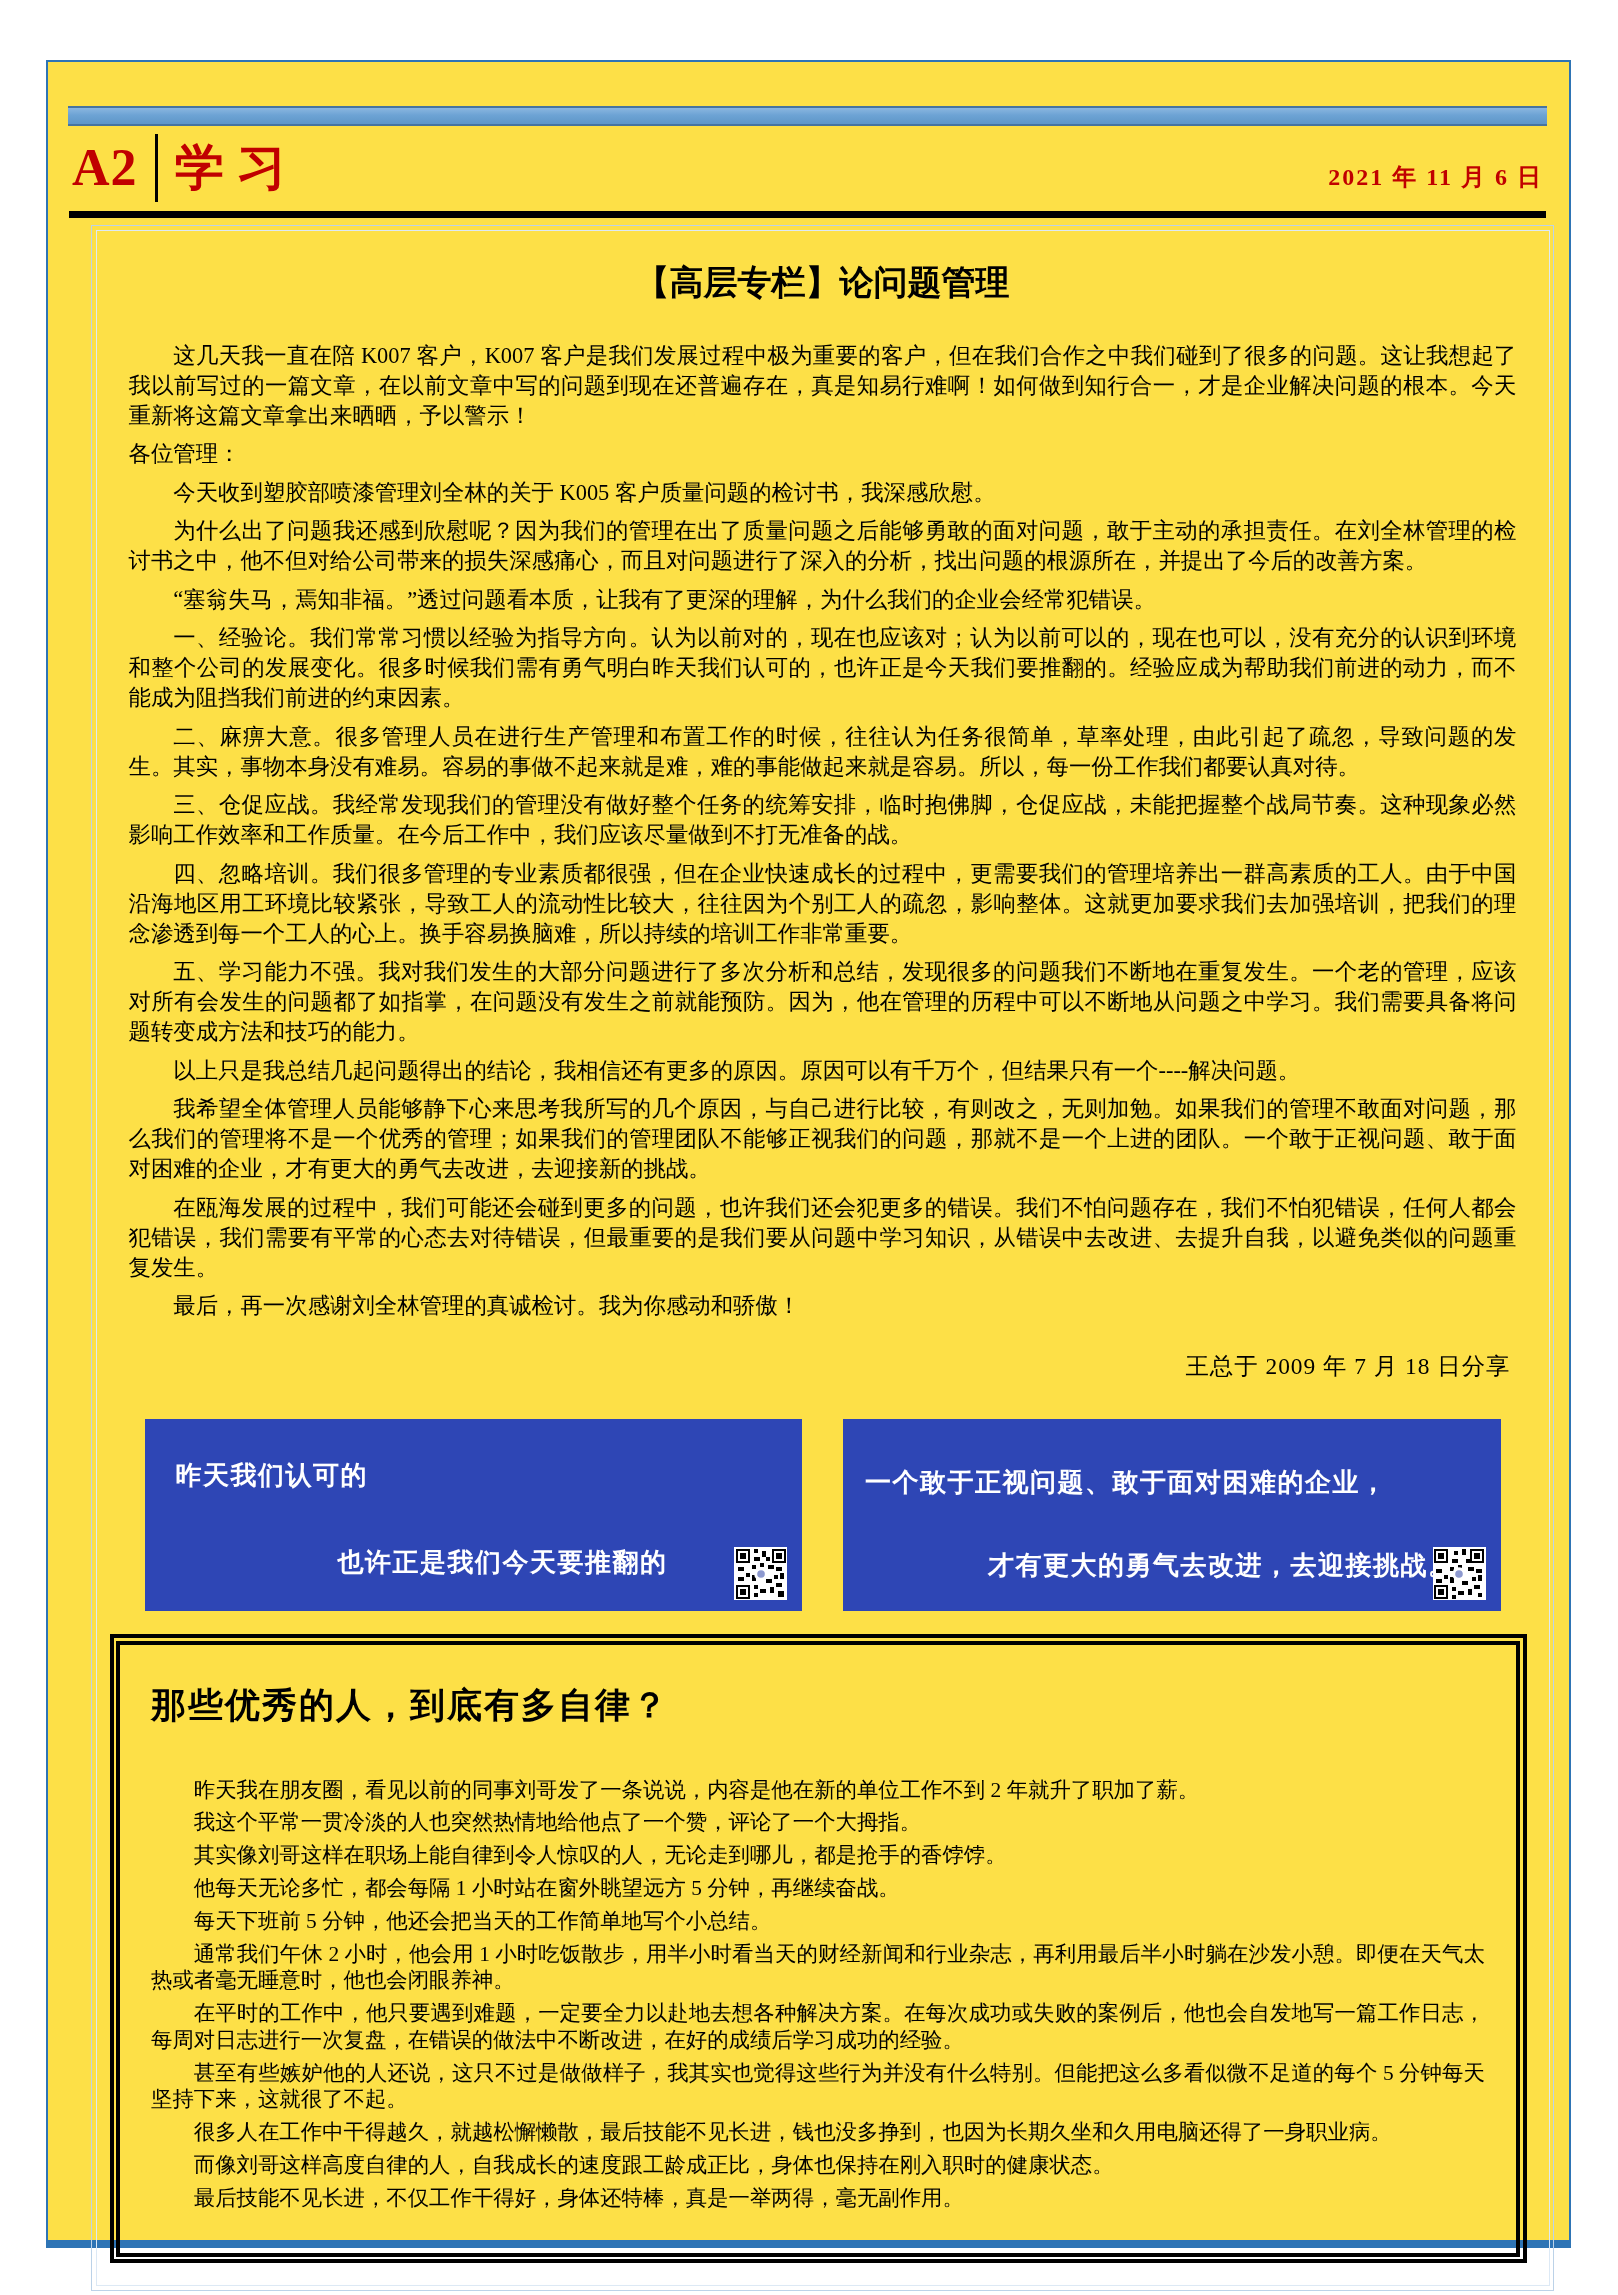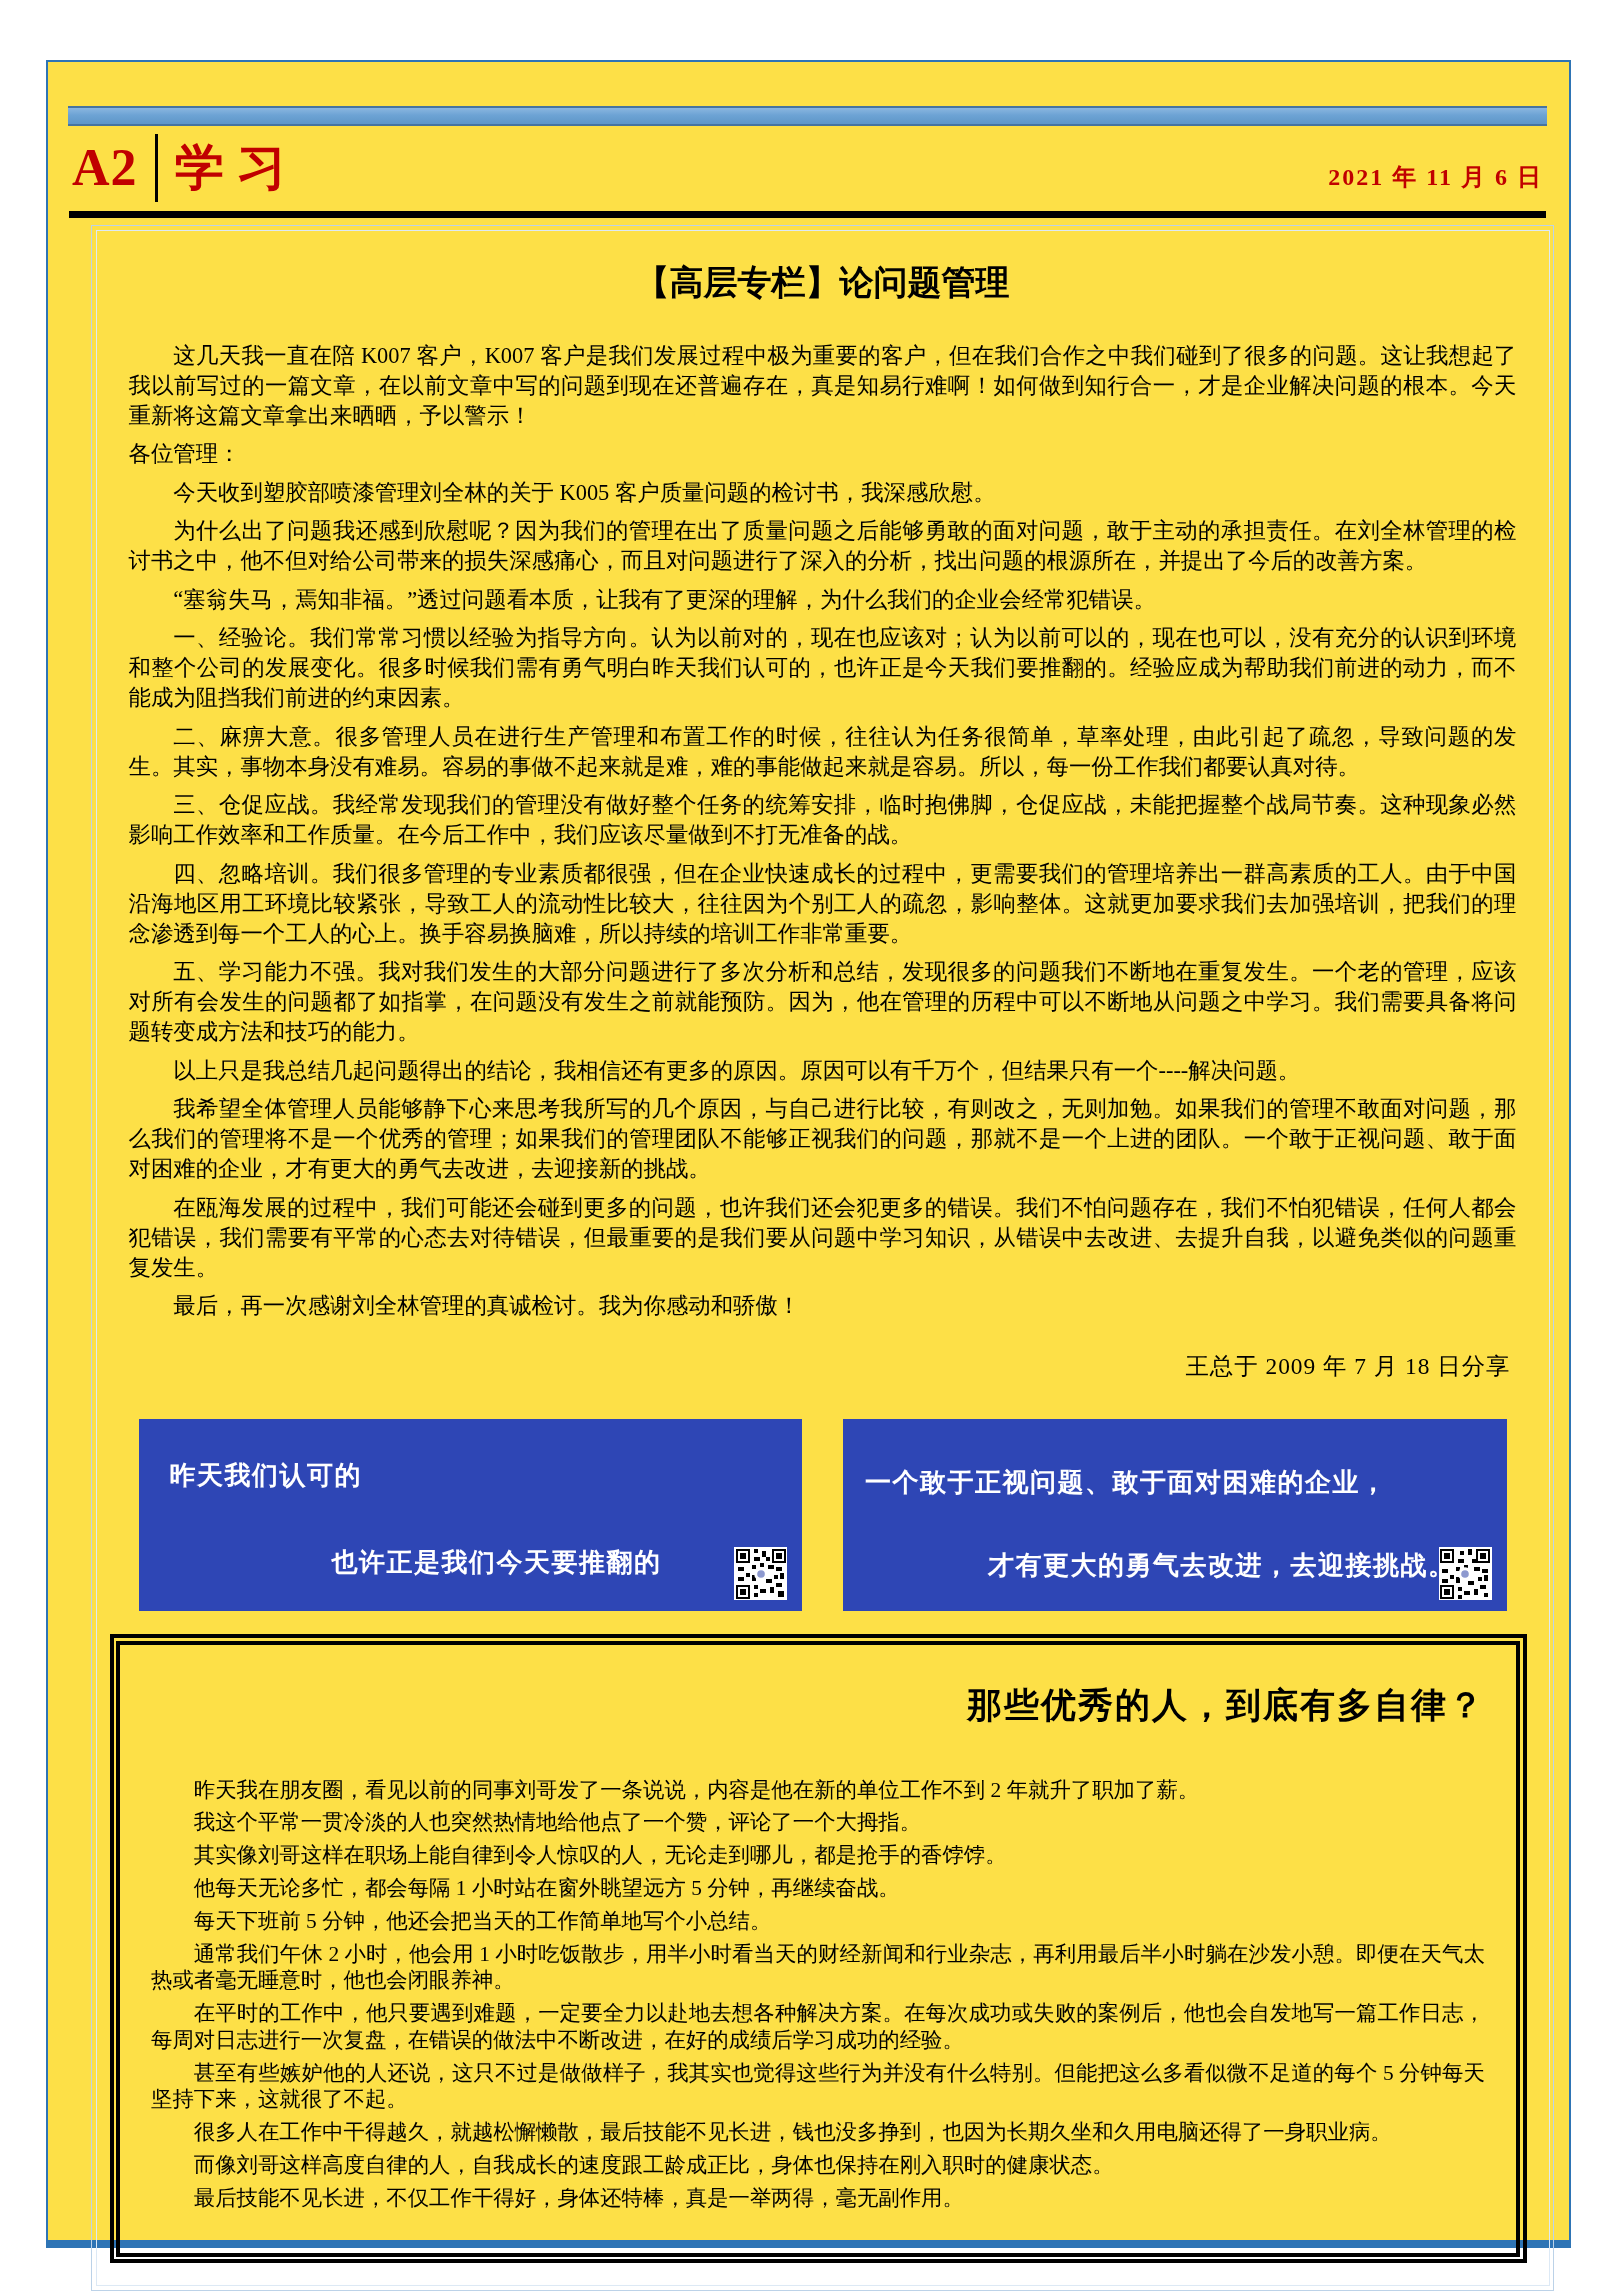--- a/index.html
+++ b/index.html
@@ -46,39 +46,39 @@
   .article1 p{
     font-size:22.4px;line-height:30px;margin:8.5px 0;
     text-align:justify;text-indent:2em;
   }
   .article1 p.no-indent{text-indent:0;}
   .signature{
     text-align:right;font-weight:normal;font-size:23.4px;
     margin:29px 6px 37px 0;letter-spacing:1px;
   }
   
-  .banner-row{display:flex;gap:41px;margin:10px 10px 23px;}
+  .banner-row{display:flex;gap:41px;margin:10px 16px 23px;}
   .banner{
     flex:1;height:192px;background:var(--banner-blue,#2e46b5);
     position:relative;color:#fff;overflow:hidden;
     font-family:"Liberation Sans","DejaVu Sans",sans-serif;
     font-weight:bold;font-size:26px;letter-spacing:1.5px;
   }
   .banner .line1-a{position:absolute;left:31px;top:39px;}
   .banner .line2-a{position:absolute;left:193px;top:126px;}
   .banner .line1-b{position:absolute;left:22px;top:46px;}
   .banner .line2-b{position:absolute;left:145px;top:129px;}
   .qr{position:absolute;right:15px;bottom:11px;width:50px;height:50px;background:#fff;padding:1.5px;}
   .qr svg{display:block;width:100%;height:100%;}
   
   .box2-outer{border:4px solid #000;padding:2.5px;margin:12px -10px 10px -19px;}
   .box2-inner{border:4px solid #000;padding:21px 31px 35px;}
   .article2-title{
     font-family:"Liberation Sans","DejaVu Sans",sans-serif;
-    font-size:35px;font-weight:bold;text-align:right;margin:16px 0 48px;
+    font-size:35px;font-weight:bold;text-align:left;margin:16px 0 48px;
     letter-spacing:2px;
   }
   .article2 p{
     font-size:21.4px;line-height:26.4px;margin:6.5px 0;
     text-align:justify;text-indent:2em;
   }
 </style>
 </head>
 <body>
 

